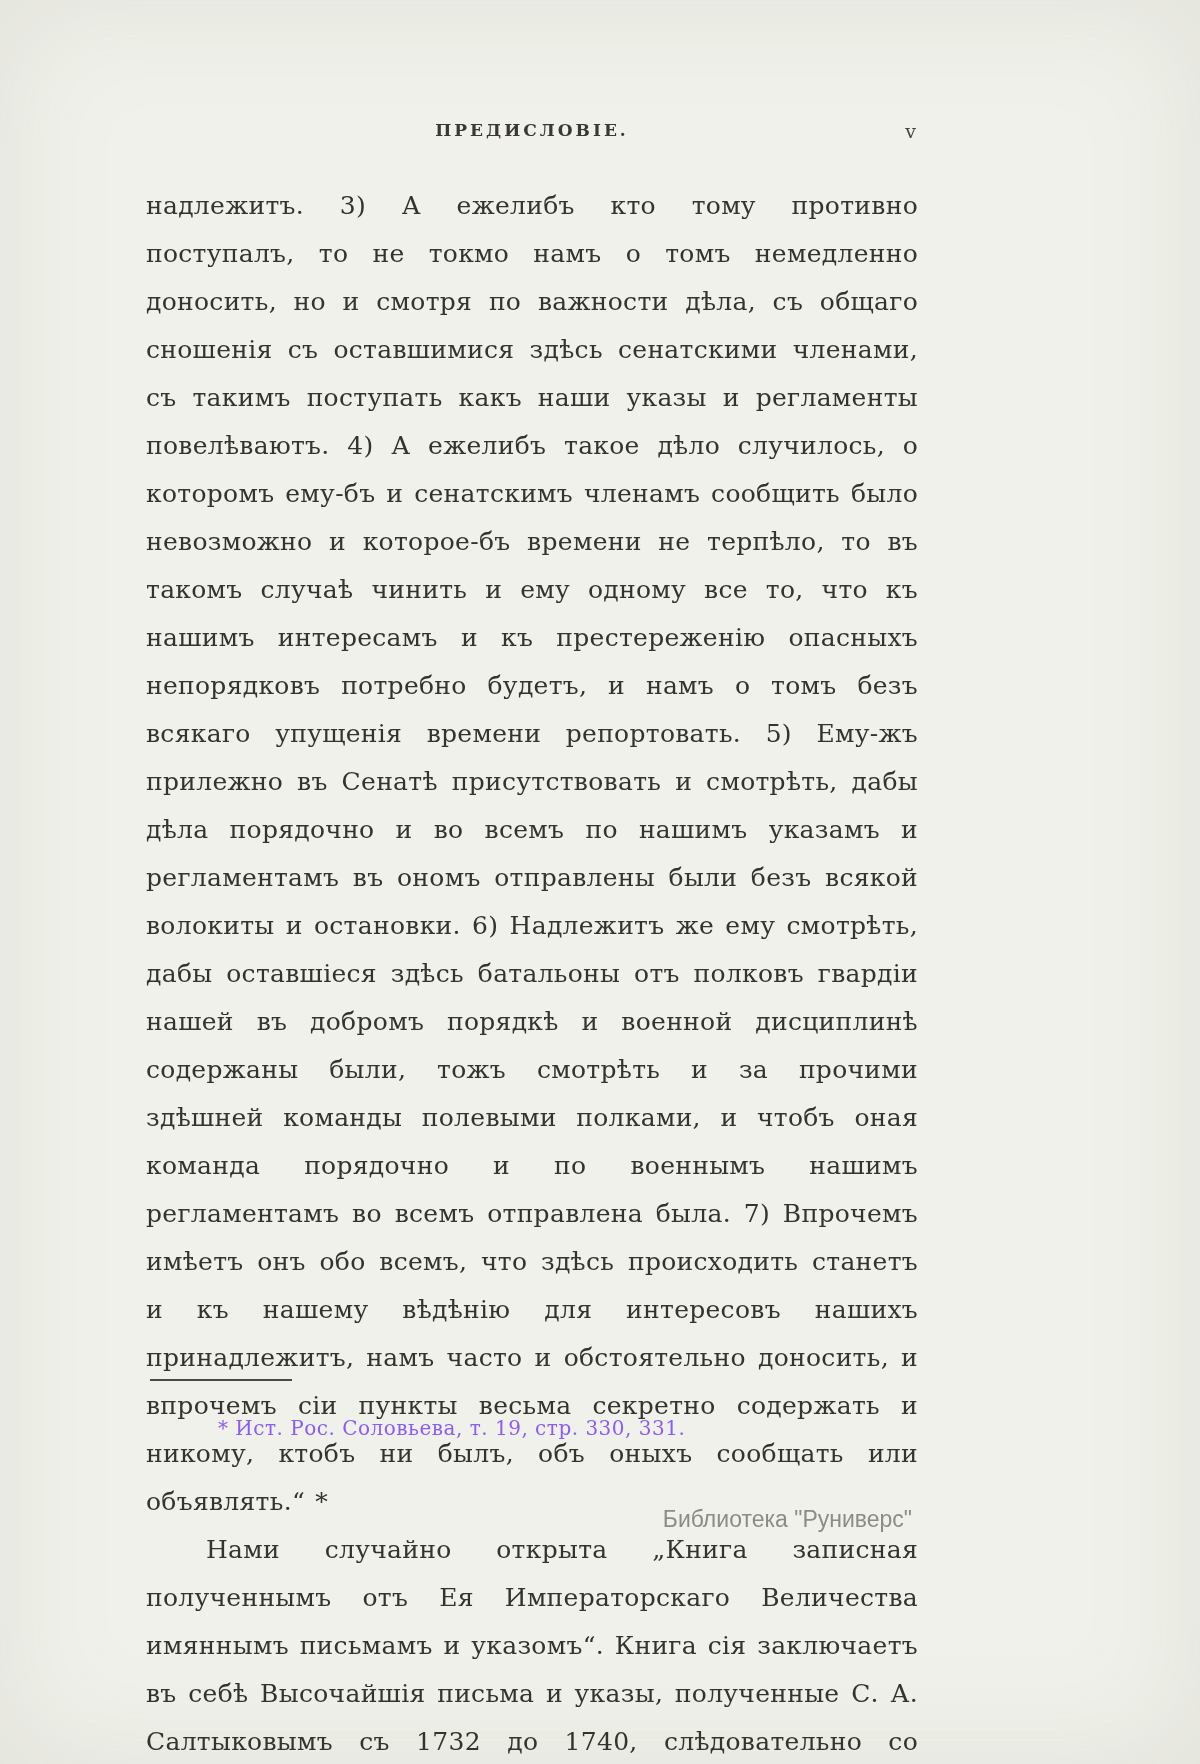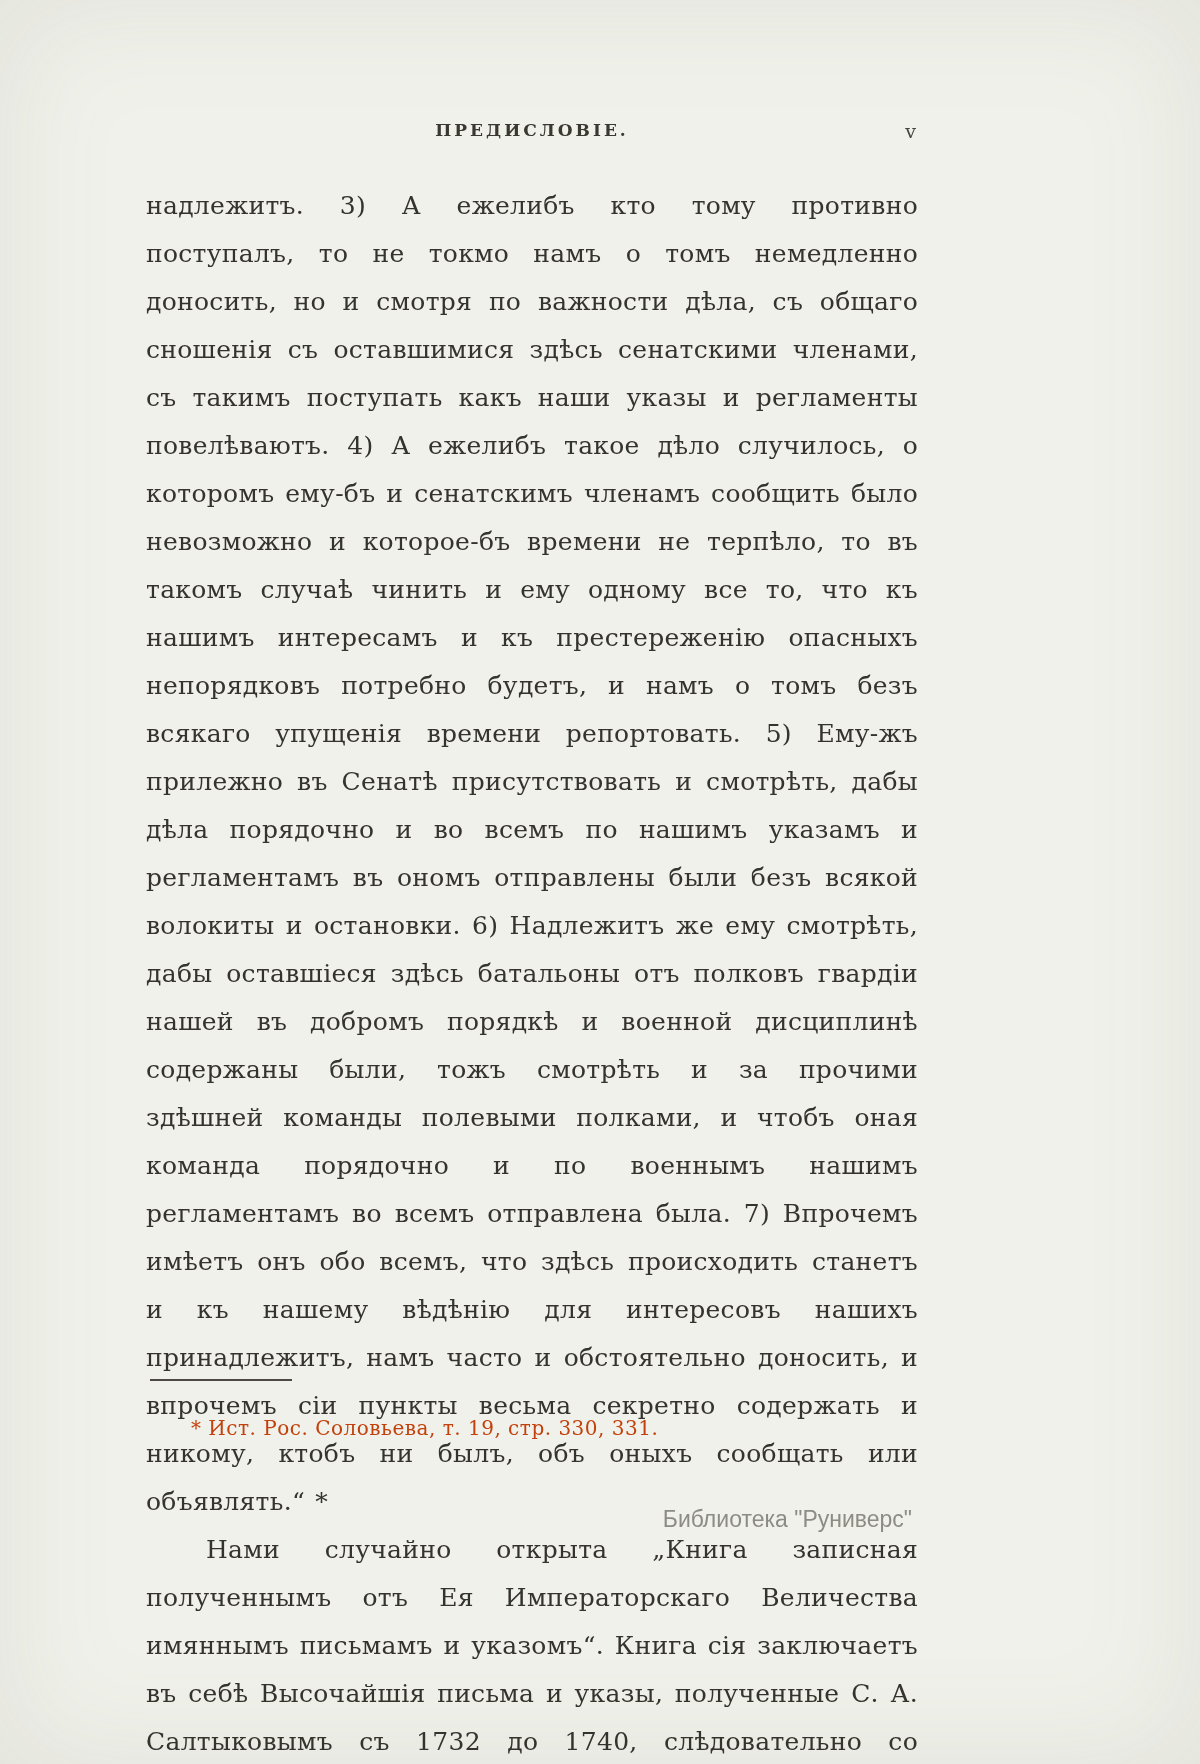--- a/index.html
+++ b/index.html
@@ -62,25 +62,25 @@
     position: absolute;
     top: 1379px;
     left: 150px;
     width: 142px;
     height: 0;
     border-top: 2px solid #4b4941;
   }
   .footnote {
     position: absolute;
     top: 1416px;
-    left: 191px;
+    left: 218px;
     width: 700px;
     font-size: 20px;
     letter-spacing: 0.5px;
-    color: #c2410c;
+    color: #8b5cf6;
   }
   .watermark {
     position: absolute;
     top: 1506px;
     right: 288px;
     font-family: "Liberation Sans", "DejaVu Sans", sans-serif;
     font-size: 23px;
     color: #8c8c85;
   }
 </style>

